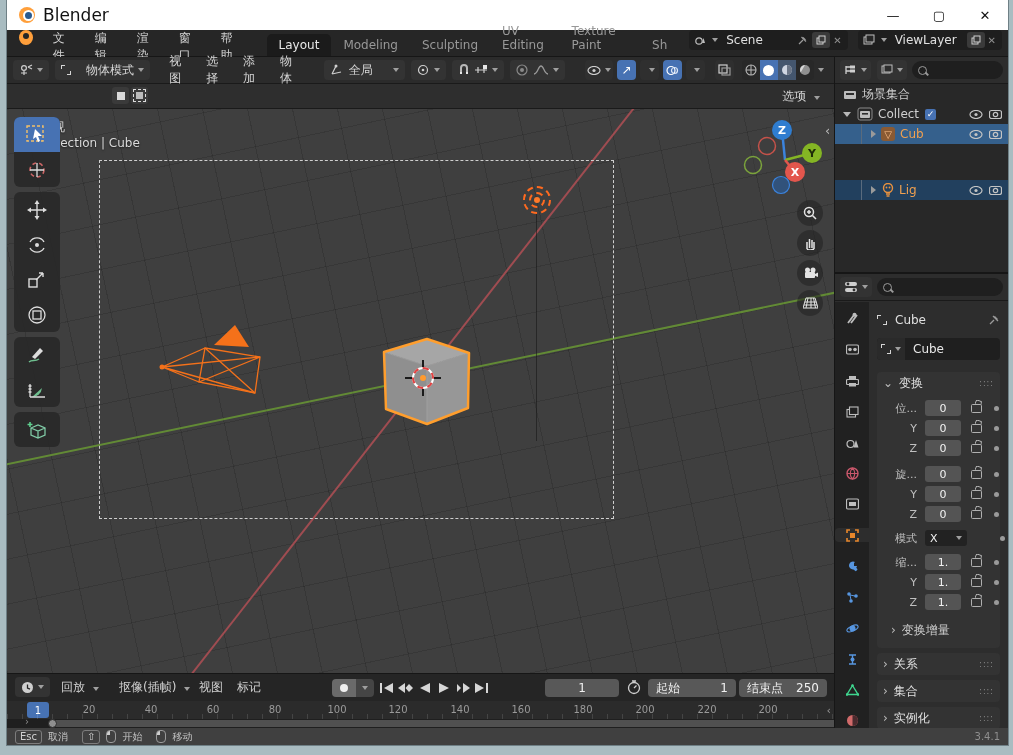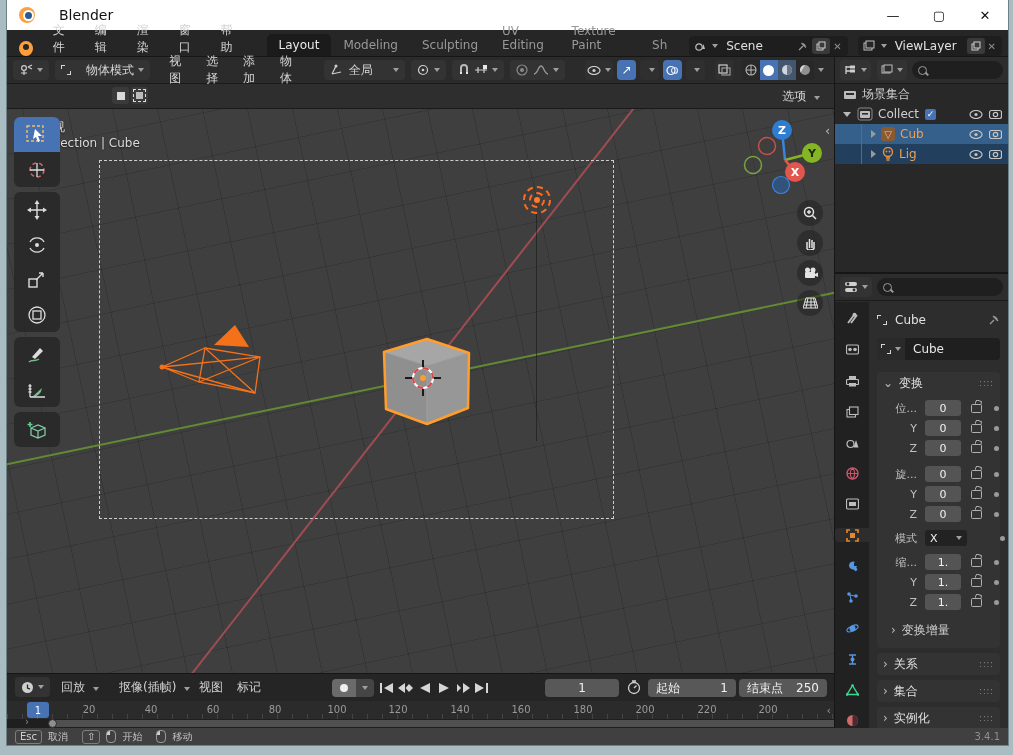--- a/index.html
+++ b/index.html
@@ -2,25 +2,25 @@
 <html><head>
 <meta charset="utf-8">
 <style>
   html,body{margin:0;padding:0;}
   body{width:1013px;height:755px;background:#a9bcc1;font-family:"DejaVu Sans","Liberation Sans",sans-serif;overflow:hidden;position:relative;}
   .window{position:absolute;left:7px;top:0;width:1001px;height:745px;background:#232323;box-shadow:0 0 0 1px #6f8086;}
   
   .titlebar{position:absolute;left:0;top:0;width:100%;height:30px;background:#ffffff;display:flex;align-items:center;}
   .blogo{width:16px;height:16px;margin-left:12px;position:relative;border-radius:50%;background:#ff9f3b;}
   .blogo::after{content:"";position:absolute;left:4px;top:3px;width:7px;height:7px;border-radius:50%;background:#2a5a8f;border:2px solid #fff;}
-  .wtitle{margin-left:24px;font-size:14px;color:#111;}
+  .wtitle{margin-left:8px;font-size:17px;color:#111;}
   .wcontrols{margin-left:auto;display:flex;height:100%;}
   .wbtn{width:46px;height:100%;display:flex;align-items:center;justify-content:center;font-size:13px;color:#111;}
   
-  .topbar{position:absolute;left:0;top:30px;width:100%;height:27px;background:#262626;display:flex;align-items:flex-end;font-size:12px;color:#d8d8d8;border-bottom:1px solid #161616;box-sizing:border-box;}
+  .topbar{position:absolute;left:0;top:30px;width:100%;height:27px;background:#262626;display:flex;align-items:flex-start;font-size:12px;color:#d8d8d8;border-bottom:1px solid #161616;box-sizing:border-box;}
   .blogo2{width:15px;height:15px;border-radius:50%;background:#ff9f3b;margin:0 10px 0 12px;position:relative;}
   .blogo2::after{content:"";position:absolute;left:4px;top:3px;width:6px;height:6px;border-radius:50%;background:#262626;}
   .menu-item{padding:0 10px;color:#d2d2d2;}
   .ws-tabs{display:flex;margin-left:14px;height:100%;align-items:flex-end;}
   .ws-tab{padding:4px 12px;color:#989898;font-size:12px;}
   .ws-tab.active{background:#1b1b1b;color:#e8e8e8;border-radius:5px 5px 0 0;}
   .idselector{display:flex;align-items:center;background:#1e1e1e;border-radius:4px;height:20px;padding:0 3px;margin-left:10px;}
   .idselector .txt{padding:0 8px;color:#e0e0e0;min-width:60px;}
   .mini-ic{width:16px;height:14px;display:inline-flex;align-items:center;justify-content:center;color:#bdbdbd;font-size:10px;}
   .chip{background:#3a3a3a;border-radius:3px;width:18px;height:16px;display:inline-flex;align-items:center;justify-content:center;color:#cfcfcf;font-size:10px;margin-left:2px;}
@@ -634,21 +634,21 @@
           <svg width="14" height="9">
               <ellipse cx="7" cy="4.5" rx="6" ry="4" fill="none" stroke="#c4c4c4" stroke-width="1.2"></ellipse>
               <circle cx="7" cy="4.5" r="1.6" fill="#c4c4c4"></circle>
             </svg>
           <svg width="13" height="10">
               <rect x="0.5" y="1.5" width="12" height="8" rx="2" fill="none" stroke="#c4c4c4" stroke-width="1.2"></rect>
               <circle cx="6.5" cy="5.5" r="2.2" fill="none" stroke="#c4c4c4" stroke-width="1.2"></circle>
             </svg>
         </div>
       </div>
-      <div class="ol-row sel" style="padding-left:28px;">
+      <div class="ol-row sel" style="padding-left:28px;margin-top:36px;">
         <span style="position:absolute;left:26px;top:0;bottom:0;width:1px;background:#5a6b7d;"></span>
         <span class="tri right" style="margin-left:8px;"></span>
         <svg width="12" height="14" style="margin-left:6px;">
             <circle cx="6" cy="5" r="4.5" fill="none" stroke="#e8913f" stroke-width="1.4"></circle>
             <circle cx="4.5" cy="4.5" r="0.9" fill="#e8913f"></circle>
             <circle cx="7.5" cy="4.5" r="0.9" fill="#e8913f"></circle>
             <path d="M4 11 L8 11 M4.5 13 L7.5 13" stroke="#e8913f" stroke-width="1.3"></path>
           </svg>
         <span class="lbl orange">Lig</span>
         <div class="ol-icons">

